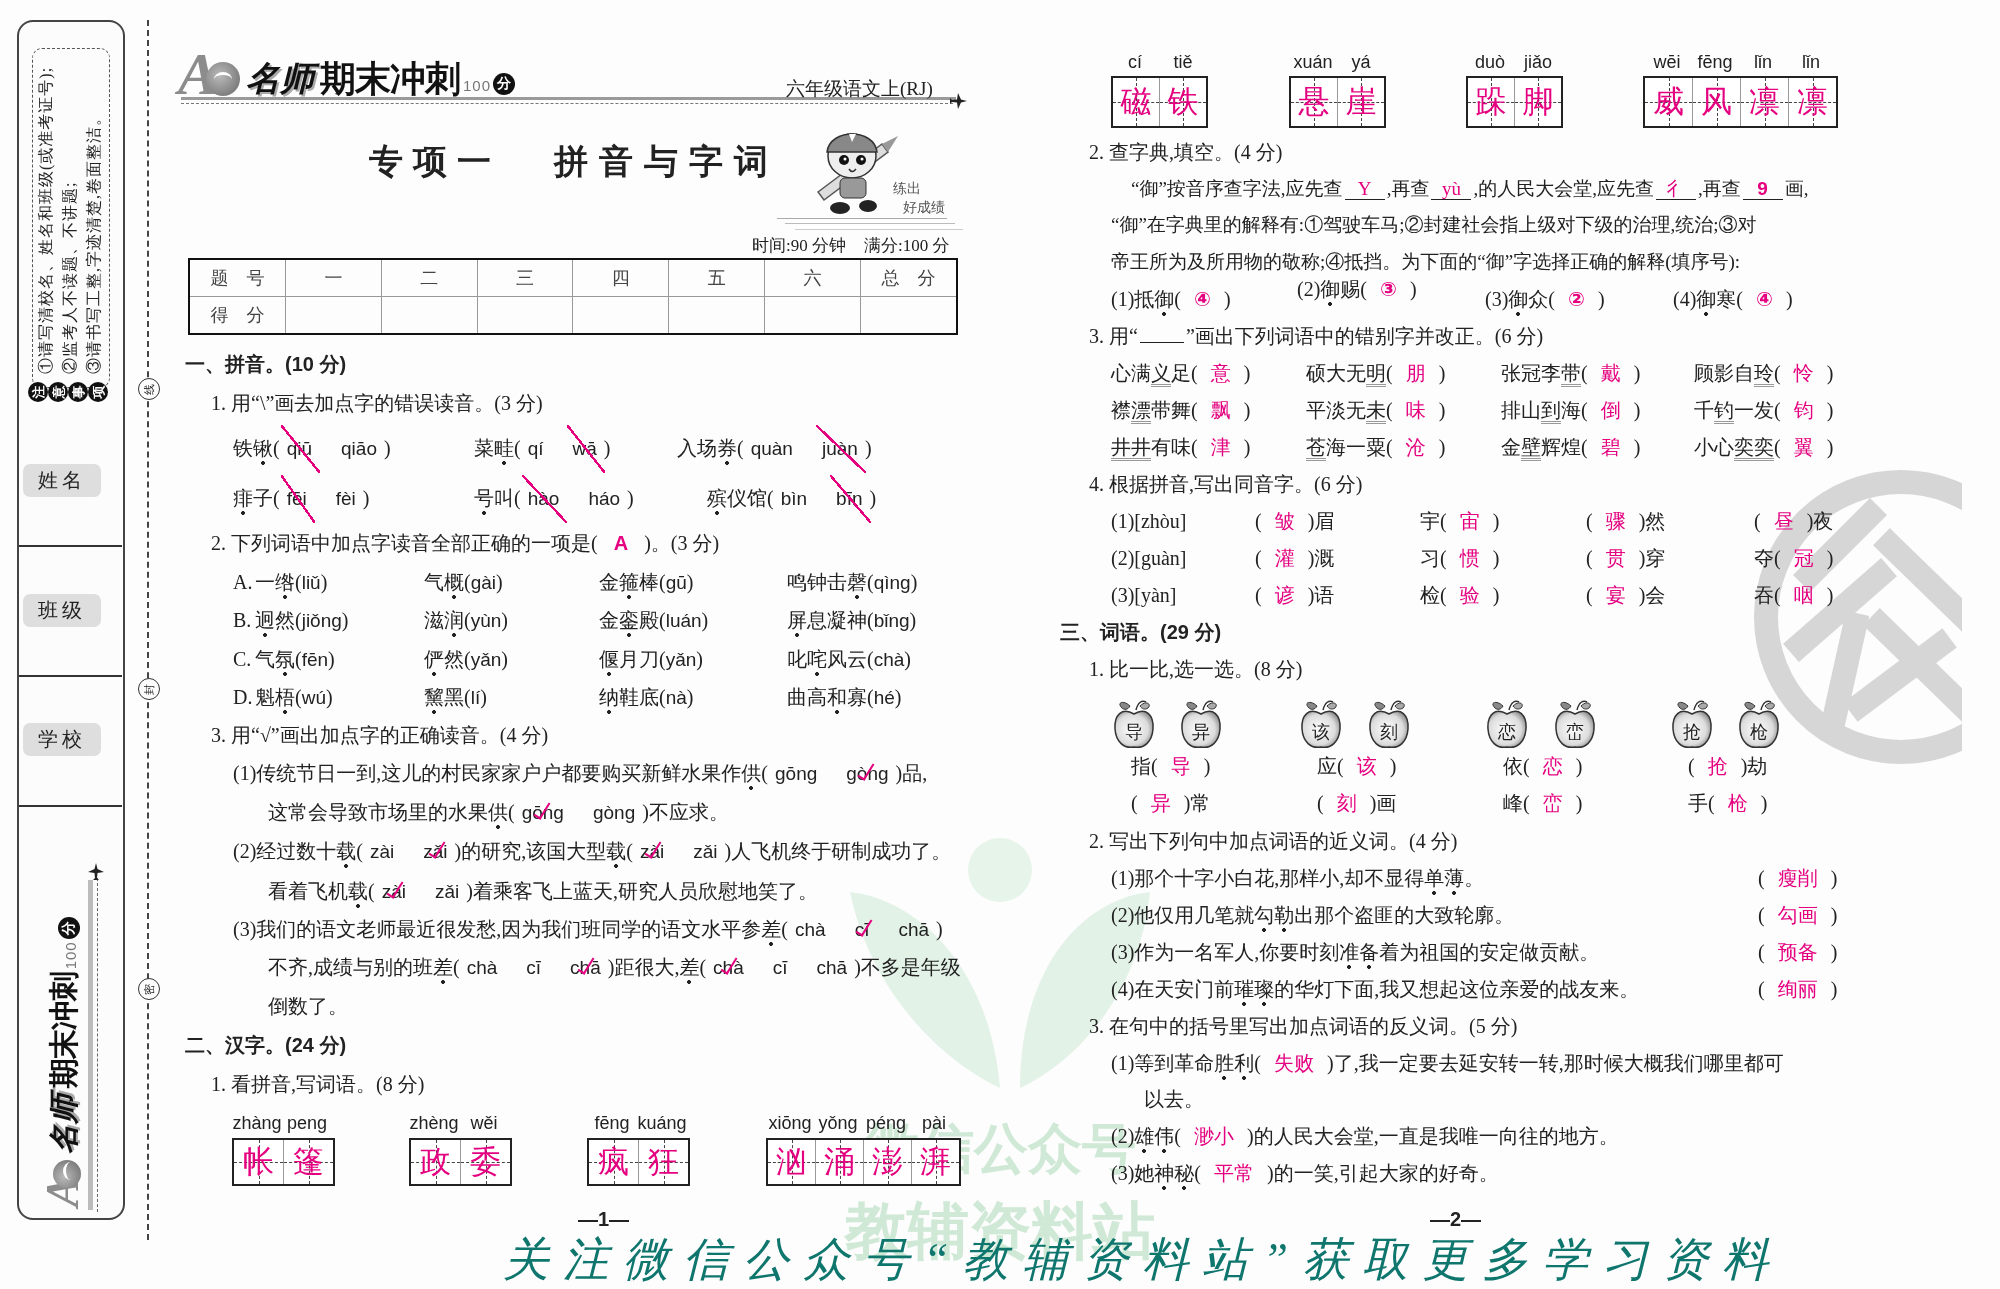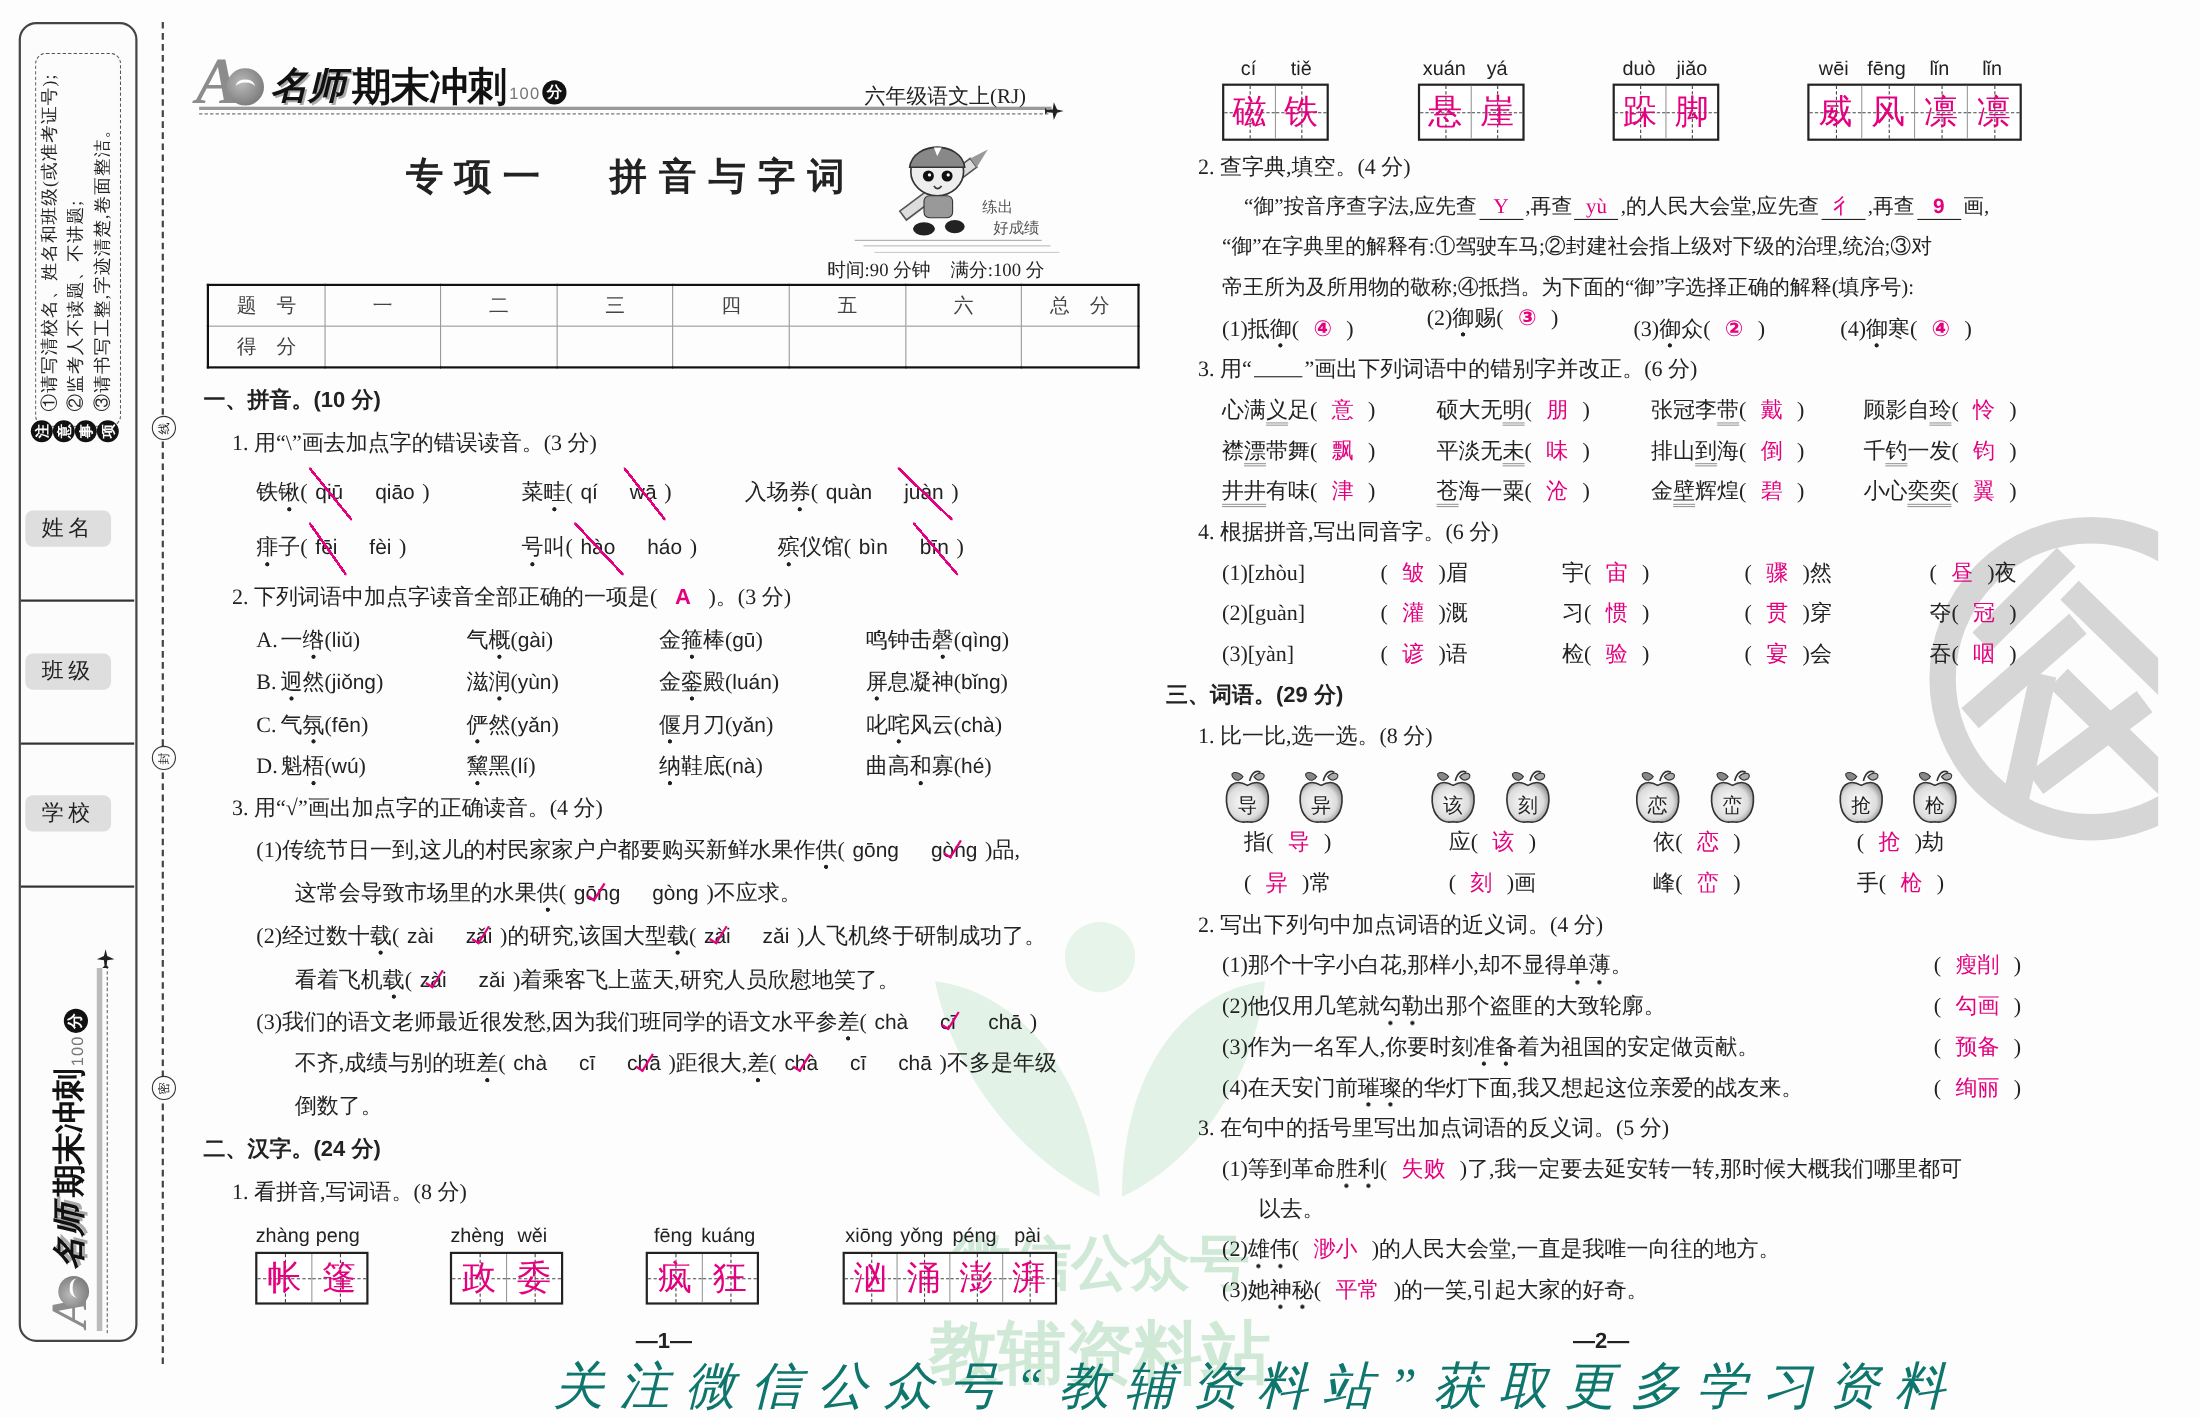--- a/index.html
+++ b/index.html
@@ -49,21 +49,21 @@
   .logo-a{font-family:"Liberation Serif",serif;font-style:italic;font-weight:bold;color:#8c8c8c;font-size:60px;line-height:52px;}
   .logo-emb{width:34px;height:34px;border-radius:50%;background:radial-gradient(circle at 40% 40%,#bbb,#666);margin-left:-12px;margin-bottom:4px;position:relative;}
   .logo-emb::after{content:"";position:absolute;left:8px;top:10px;width:18px;height:12px;border-top:3px solid #fff;border-radius:50%;}
   .logo-script{font-size:34px;font-weight:bold;font-style:italic;color:#111;text-shadow:2px 2px 0 #aaa;margin-left:6px;line-height:42px;}
   .logo-bold{font-family:"Liberation Sans",sans-serif;font-size:36px;font-weight:900;color:#111;margin-left:6px;line-height:42px;letter-spacing:-1px;}
   .logo-score{font-family:"Liberation Sans",sans-serif;font-size:15px;color:#777;margin-left:3px;margin-bottom:6px;letter-spacing:1px;}
   .logo-badge{width:22px;height:22px;border-radius:50%;background:#111;color:#fff;font-size:14px;font-weight:bold;
               display:flex;align-items:center;justify-content:center;margin-left:2px;margin-bottom:5px;}
 
   
-  .score-table{left:188px;top:258px;width:848px;height:75px;border-collapse:collapse;border:2px solid #111;z-index:2;}
+  .score-table{left:188px;top:258px;width:770px;height:75px;border-collapse:collapse;border:2px solid #111;z-index:2;}
   .score-table td{border:1px solid #999;text-align:center;font-size:18px;color:#444;width:96px;height:36px;padding:0;}
 
   
   .tz{position:absolute;display:flex;border:2px solid #222;background:#fff;z-index:2;}
   .tz .cell{position:relative;border-left:1px solid #999;display:flex;align-items:center;justify-content:center;
             color:#e4007f;font-size:31px;}
   .tz .cell:first-child{border-left:none;}
   .tz .cell::before{content:"";position:absolute;left:0;right:0;top:50%;border-top:1px dashed #444;}
   .tz .cell::after{content:"";position:absolute;top:0;bottom:0;left:50%;border-left:1px dashed #444;}
   .tz .cell span{position:relative;z-index:1;}

